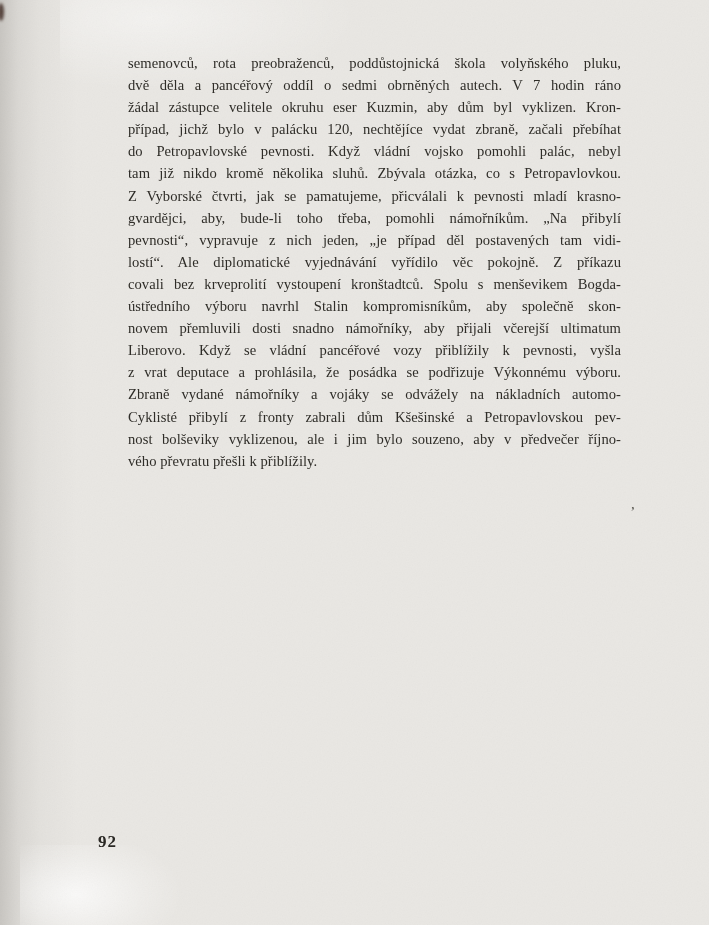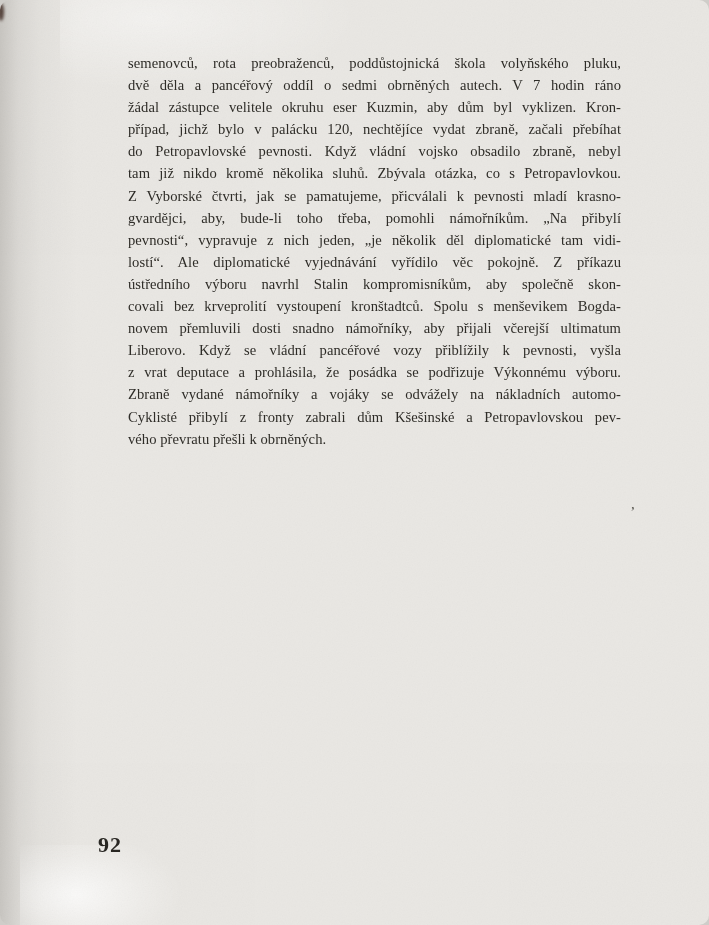--- a/index.html
+++ b/index.html
@@ -7,21 +7,20 @@
     --ink:#2b2924;
   }
   html,body{margin:0;padding:0;background:#cfcdc9;}
   .page{
     position:relative;
     width:709px;height:925px;
     background:var(--paper);
     overflow:hidden;
     font-family:"Liberation Serif","DejaVu Serif",serif;
     color:var(--ink);
-    border-radius:10px;
   }
   
   .edge-shade-left{
     position:absolute;left:0;top:0;width:80px;height:925px;
     background:linear-gradient(to right,
       rgba(80,76,70,0.22) 0px,
       rgba(80,76,70,0.10) 18px,
       rgba(80,76,70,0.04) 40px,
       rgba(80,76,70,0) 78px);
     pointer-events:none;
@@ -63,21 +62,21 @@
     white-space:nowrap;
     text-align:justify;
     text-align-last:justify;
     overflow:hidden;
   }
   .line.last{
     text-align-last:left;
   }
   .page-number{
     position:absolute;left:98px;top:832px;
-    font-size:22px;font-weight:bold;
+    font-size:17px;font-weight:bold;
     letter-spacing:1px;
     color:#262420;
   }
   .stray-mark{
     position:absolute;left:631px;top:496px;
     font-size:15px;color:#55524c;
   }
 </style>
 </head>
 <body>
@@ -87,34 +86,35 @@
   <div class="edge-shade-left"></div>
   <div class="top-highlight"></div>
   <div class="corner-highlight"></div>
   <div class="edge-speck"></div>
 
   <div class="text-block">
     <div class="line">semenovců, rota preobraženců, poddůstojnická škola volyňského pluku,</div>
     <div class="line">dvě děla a pancéřový oddíl o sedmi obrněných autech. V 7 hodin ráno</div>
     <div class="line">žádal zástupce velitele okruhu eser Kuzmin, aby dům byl vyklizen. Kron-</div>
     <div class="line">případ, jichž bylo v palácku 120, nechtějíce vydat zbraně, začali přebíhat</div>
-    <div class="line">do Petropavlovské pevnosti. Když vládní vojsko obsadilo zbraně, nebyl</div>
+    <div class="line">do Petropavlovské pevnosti. Když vládní vojsko pomohli palác, nebyl</div>
     <div class="line">tam již nikdo kromě několika sluhů. Zbývala otázka, co s Petropavlovkou.</div>
     <div class="line">Z Vyborské čtvrti, jak se pamatujeme, přicválali k pevnosti mladí krasno-</div>
     <div class="line">gvardějci, aby, bude-li toho třeba, pomohli námořníkům. „Na přibylí</div>
-    <div class="line">pevnosti“, vypravuje z nich jeden, „je několik děl diplomatické tam vidi-</div>
+    <div class="line">pevnosti“, vypravuje z nich jeden, „je případ děl postavených tam vidi-</div>
     <div class="line">lostí“. Ale diplomatické vyjednávání vyřídilo věc pokojně. Z příkazu</div>
+    <div class="line">covali bez krveprolití vystoupení kronštadtců. Spolu s menševikem Bogda-</div>
     <div class="line">ústředního výboru navrhl Stalin kompromisníkům, aby společně skon-</div>
-    <div class="line">covali bez krveprolití vystoupení kronštadtců. Spolu s menševikem Bogda-</div>
     <div class="line">novem přemluvili dosti snadno námořníky, aby přijali včerejší ultimatum</div>
     <div class="line">Liberovo. Když se vládní pancéřové vozy přiblížily k pevnosti, vyšla</div>
     <div class="line">z vrat deputace a prohlásila, že posádka se podřizuje Výkonnému výboru.</div>
     <div class="line">Zbraně vydané námořníky a vojáky se odvážely na nákladních automo-</div>
     <div class="line">Cyklisté přibylí z fronty zabrali dům Kšešinské a Petropavlovskou pev-</div>
-    <div class="line last">vého převratu přešli k obrněných.</div>
+    <div class="line">nost bolševiky vyklizenou, ale i jim bylo souzeno, aby v předvečer říjno-</div>
+    <div class="line last">vého převratu přešli k přiblížily.</div>
   </div>
 
   <div class="stray-mark">,</div>
 
   <div class="page-number">92</div>
 
   <svg class="grain" width="709" height="925" xmlns="http://www.w3.org/2000/svg">
     <filter id="paperNoise">
       <feTurbulence type="fractalNoise" baseFrequency="0.8" numOctaves="2" stitchTiles="stitch"></feTurbulence>
       <feColorMatrix type="saturate" values="0"></feColorMatrix>

